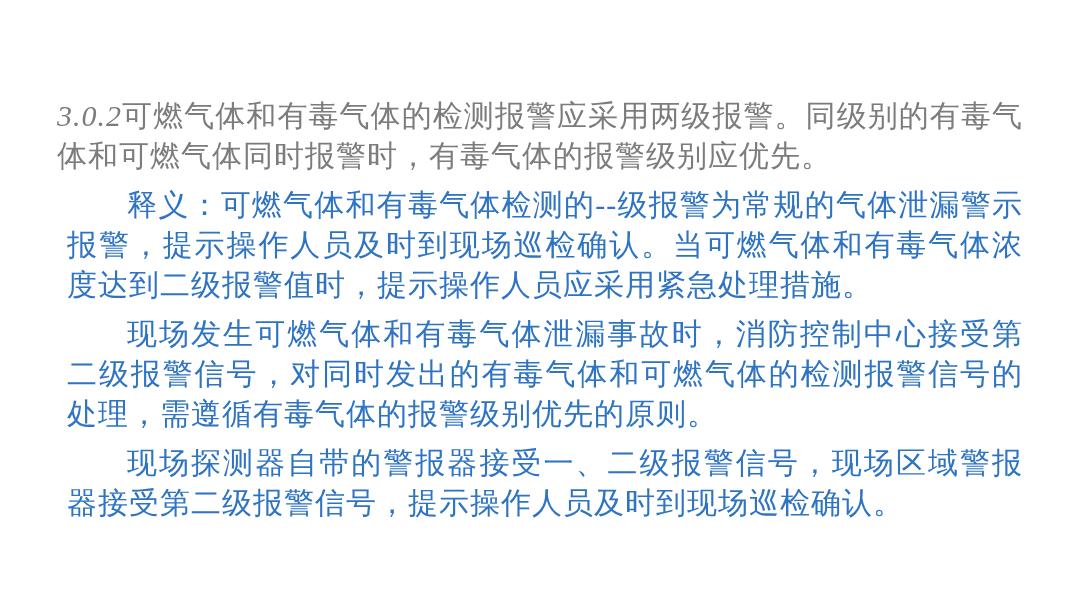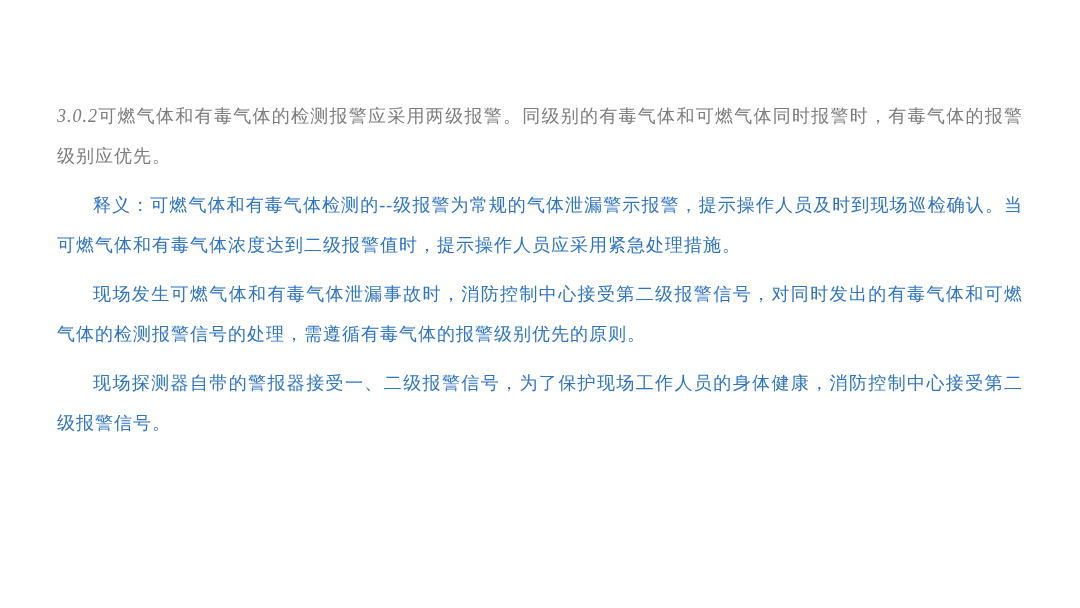--- a/index.html
+++ b/index.html
@@ -19,41 +19,42 @@
     height: 608px;
     background: #ffffff;
   }
   .doc-body {
     position: absolute;
     left: 57px;
     top: 96px;
     width: 966px;
   }
   .para {
-    font-size: 18px;
+    font-size: 30px;
     line-height: 40px;
     letter-spacing: 1px;
     text-align: justify;
     text-justify: inter-ideograph;
     margin: 0 0 9px 0;
     font-style: oblique 4deg;
   }
   .para.indent {
     text-indent: 2em;
   }
   .para.clause {
     color: #7c7c7c;
   }
   .para.annotation {
     color: #2e74c2;
+    margin-left: 10px;
   }
 </style>
 </head>
 <body>
 
 <div class="page">
   <div class="doc-body">
     <p class="para clause">3.0.2可燃气体和有毒气体的检测报警应采用两级报警。同级别的有毒气体和可燃气体同时报警时，有毒气体的报警级别应优先。</p>
     <p class="para annotation indent">释义：可燃气体和有毒气体检测的--级报警为常规的气体泄漏警示报警，提示操作人员及时到现场巡检确认。当可燃气体和有毒气体浓度达到二级报警值时，提示操作人员应采用紧急处理措施。</p>
     <p class="para annotation indent">现场发生可燃气体和有毒气体泄漏事故时，消防控制中心接受第二级报警信号，对同时发出的有毒气体和可燃气体的检测报警信号的处理，需遵循有毒气体的报警级别优先的原则。</p>
-    <p class="para annotation indent">现场探测器自带的警报器接受一、二级报警信号，为了保护现场工作人员的身体健康，消防控制中心接受第二级报警信号。</p>
+    <p class="para annotation indent">现场探测器自带的警报器接受一、二级报警信号，现场区域警报器接受第二级报警信号，提示操作人员及时到现场巡检确认。</p>
   </div>
 </div>
 
 </body></html>

